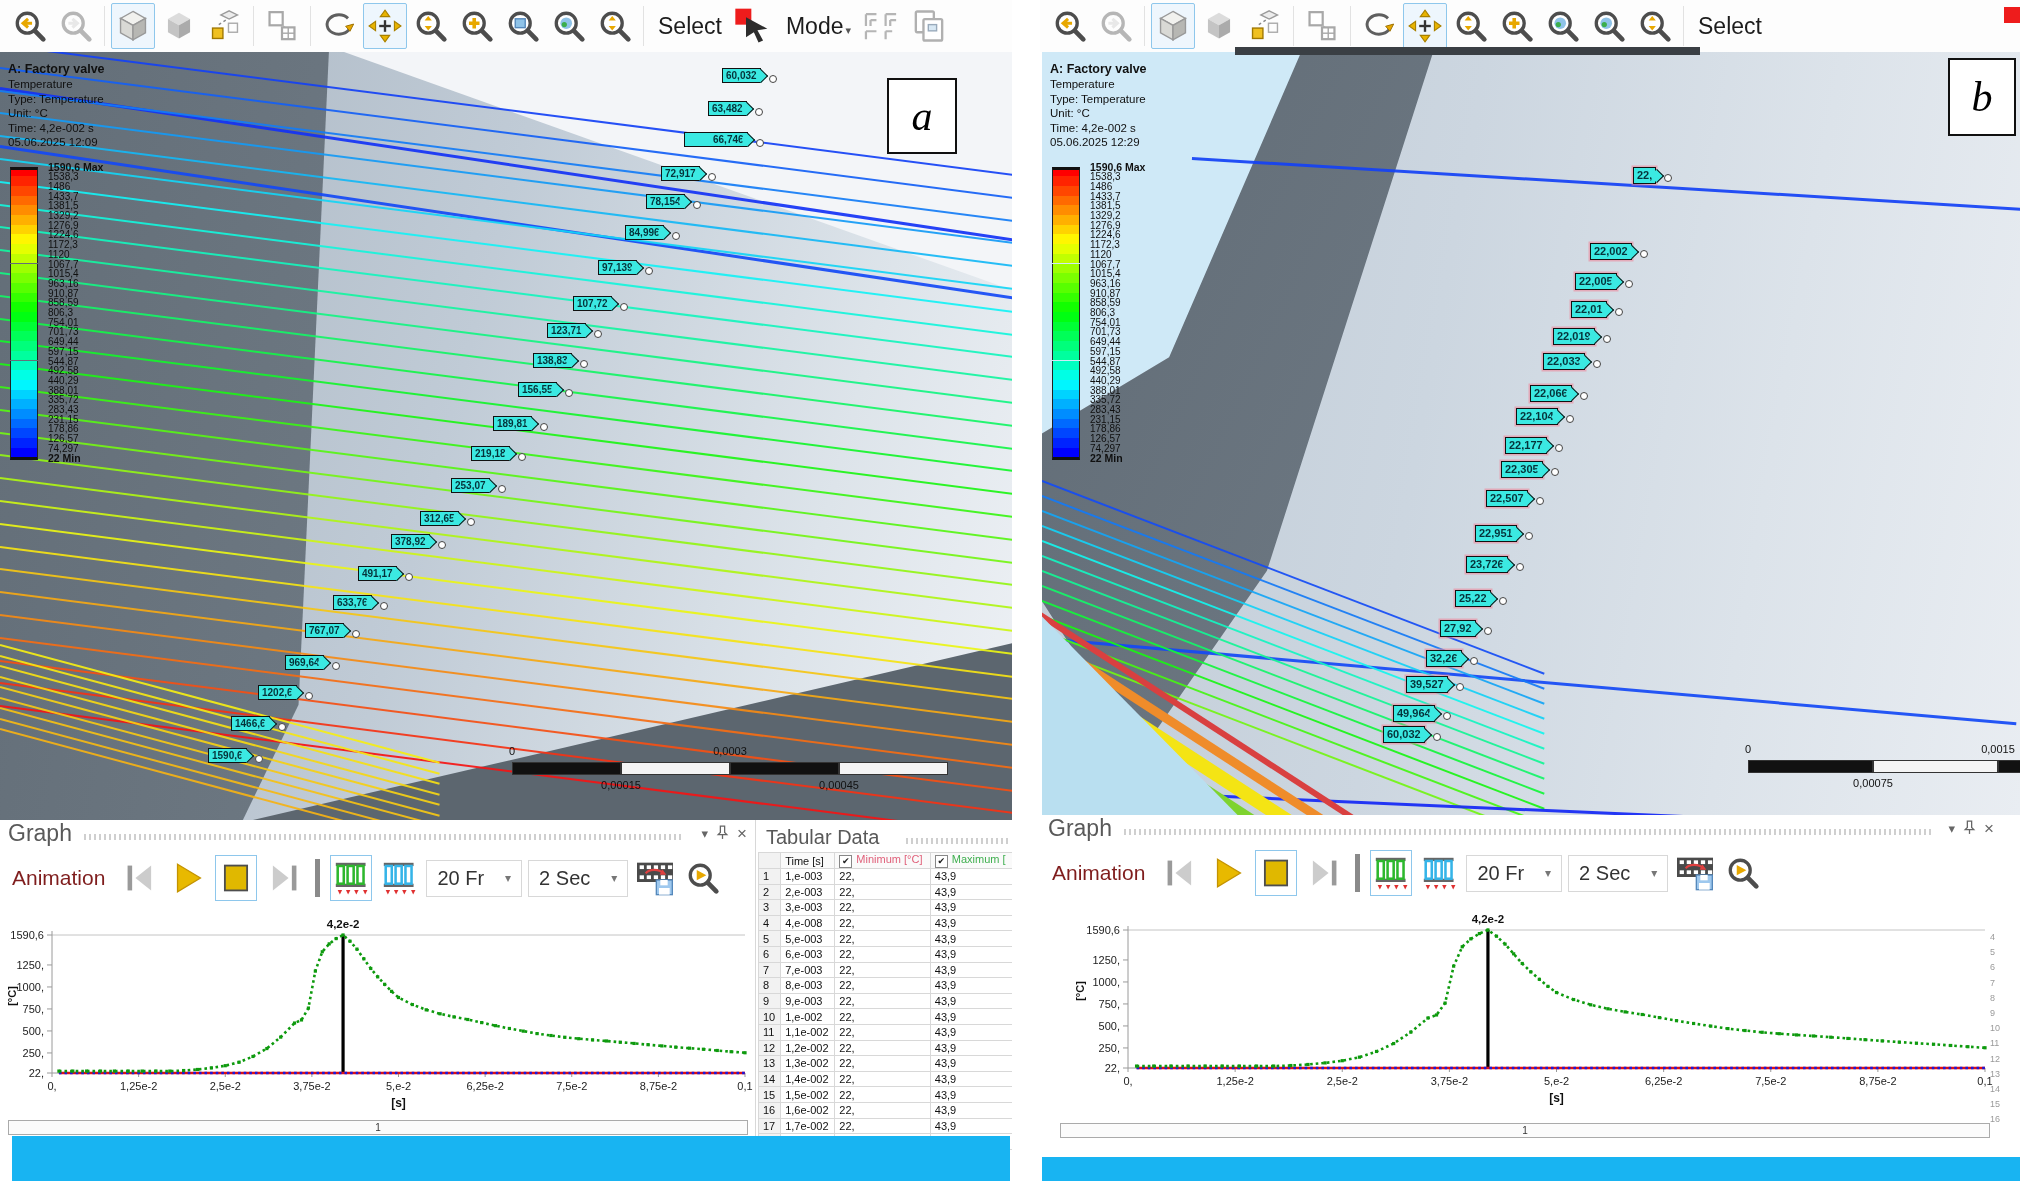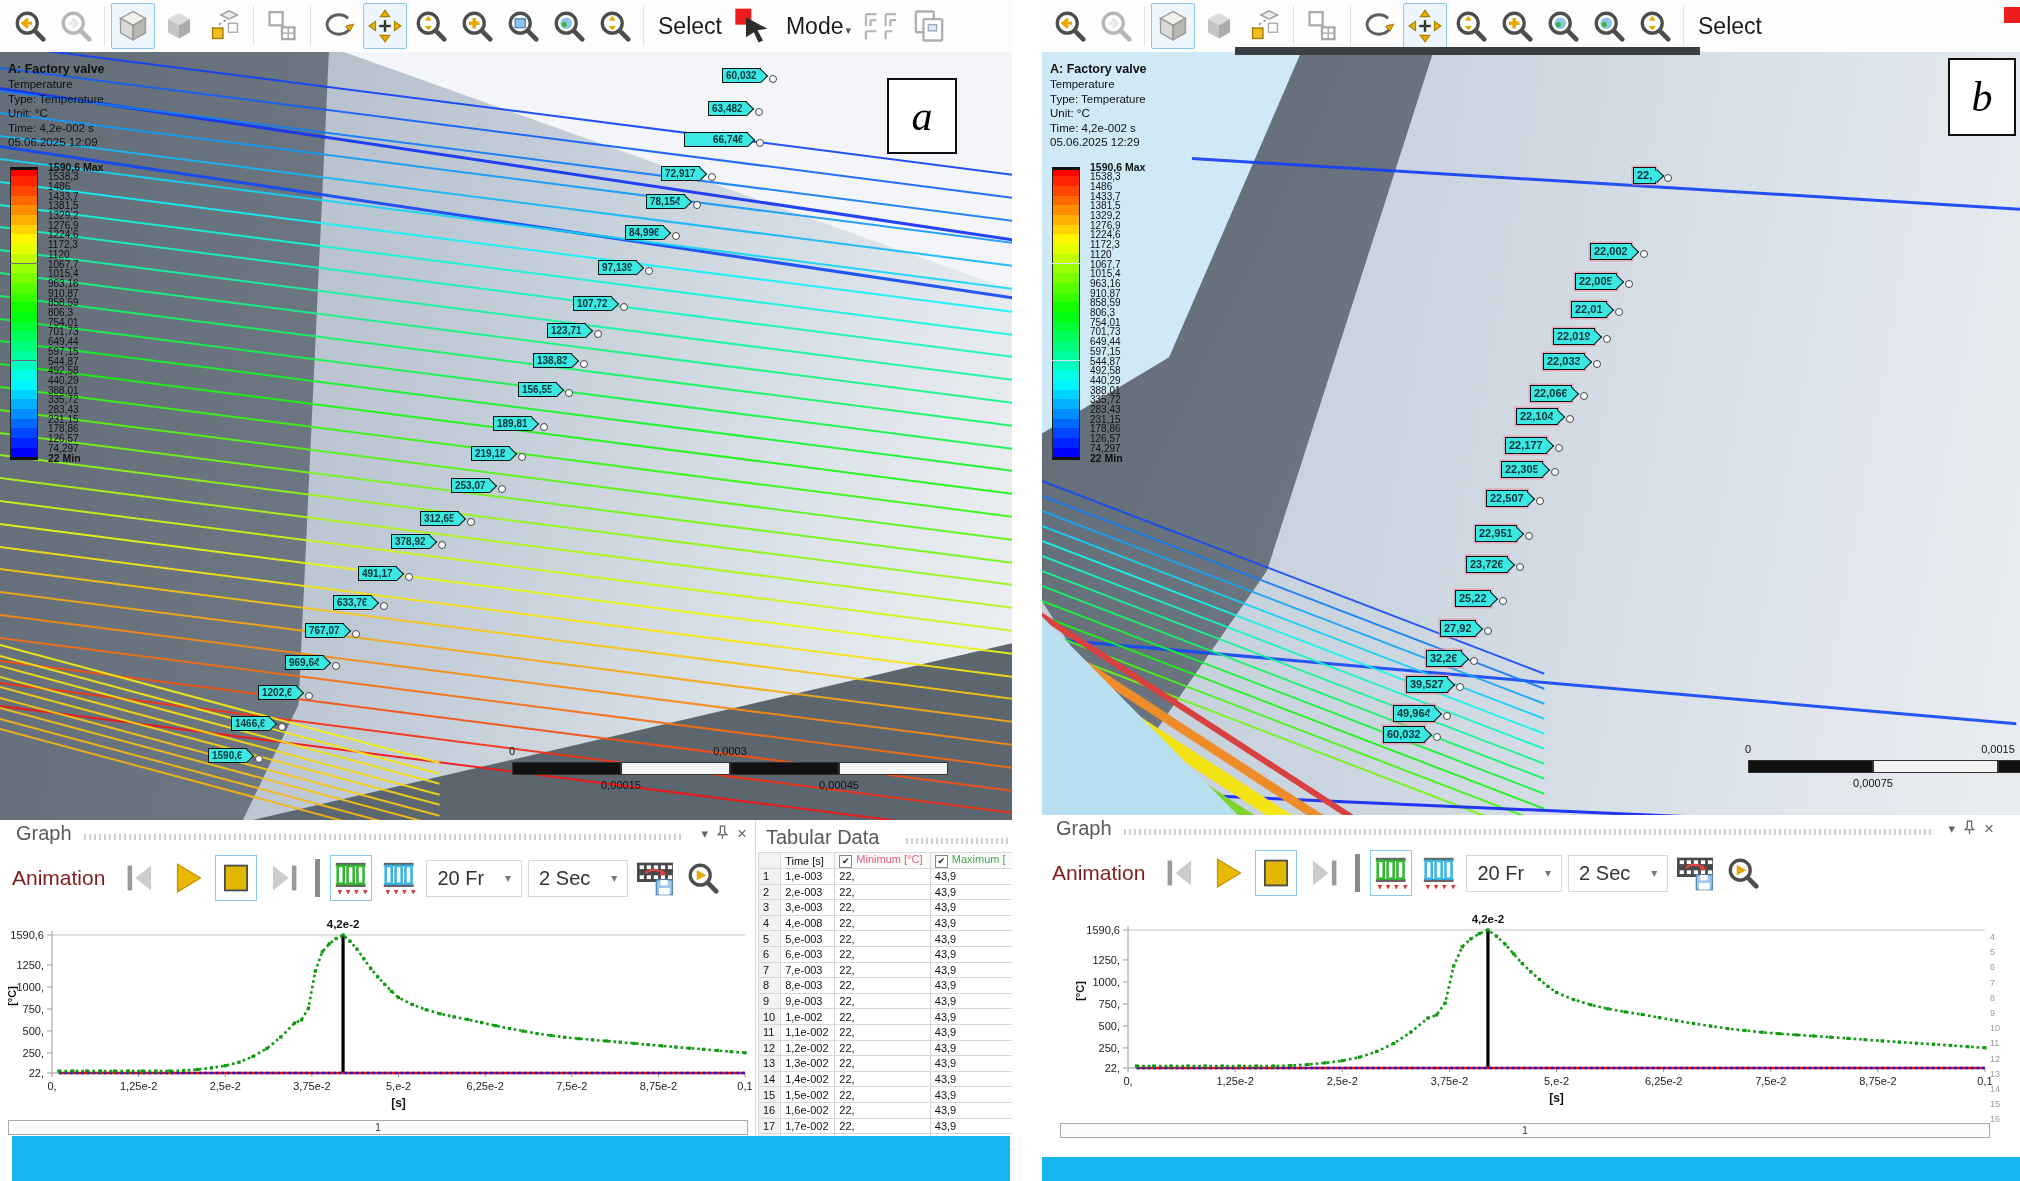--- a/index.html
+++ b/index.html
@@ -41,21 +41,21 @@
   .vp-b .tag{box-shadow:0 0 0 1.5px rgba(240,130,150,.55);font-size:11px;line-height:15px;}
   
   .ruler{position:absolute;z-index:5;}
   .ruler .seg{position:absolute;height:13px;box-sizing:border-box;border:1px solid #333;}
   .ruler .rl{position:absolute;font-size:11px;color:#111;transform:translateX(-50%);white-space:nowrap;}
   
   .corner-box{position:absolute;background:#fff;border:2.5px solid #101010;display:flex;align-items:center;justify-content:center;font-family:"Liberation Serif",serif;font-style:italic;font-size:42px;color:#000;z-index:9;}
   
   .graphpanel{position:absolute;background:#fff;}
   .gp-head{position:absolute;left:0;top:0;right:0;height:27px;display:flex;align-items:center;padding:0 8px;color:#595959;}
-  .gp-title{font-size:20px;flex:0 0 auto;margin-left:8px;}
+  .gp-title{font-size:23px;flex:0 0 auto;}
   .gp-dots{flex:1;height:6px;margin:6px 10px 0 12px;background:repeating-linear-gradient(90deg,#cfcfcf 0 2px,transparent 2px 5px);}
   .gp-ctrl{font-size:13px;color:#666;margin-left:8px;flex:0 0 auto;}
   .anim-row{position:absolute;left:0;top:30px;right:0;height:56px;display:flex;align-items:center;gap:6px;padding-left:12px;}
   .anim-label{font-size:21px;color:#7f1d1d;margin-right:8px;}
   .an-icon{width:40px;height:44px;display:flex;align-items:center;justify-content:center;border:1.5px solid transparent;}
   .an-icon.active{border-color:#8ec7ec;}
   .vbar{width:5px;height:38px;background:#8a8a8a;margin:0 4px;}
   .combo{display:flex;align-items:center;gap:21px;border:1px solid #d8d8d8;padding:6px 10px;font-size:20px;color:#333;}
   .combo .car{font-size:12px;color:#777;}
   .chart-svg{position:absolute;left:0;}

